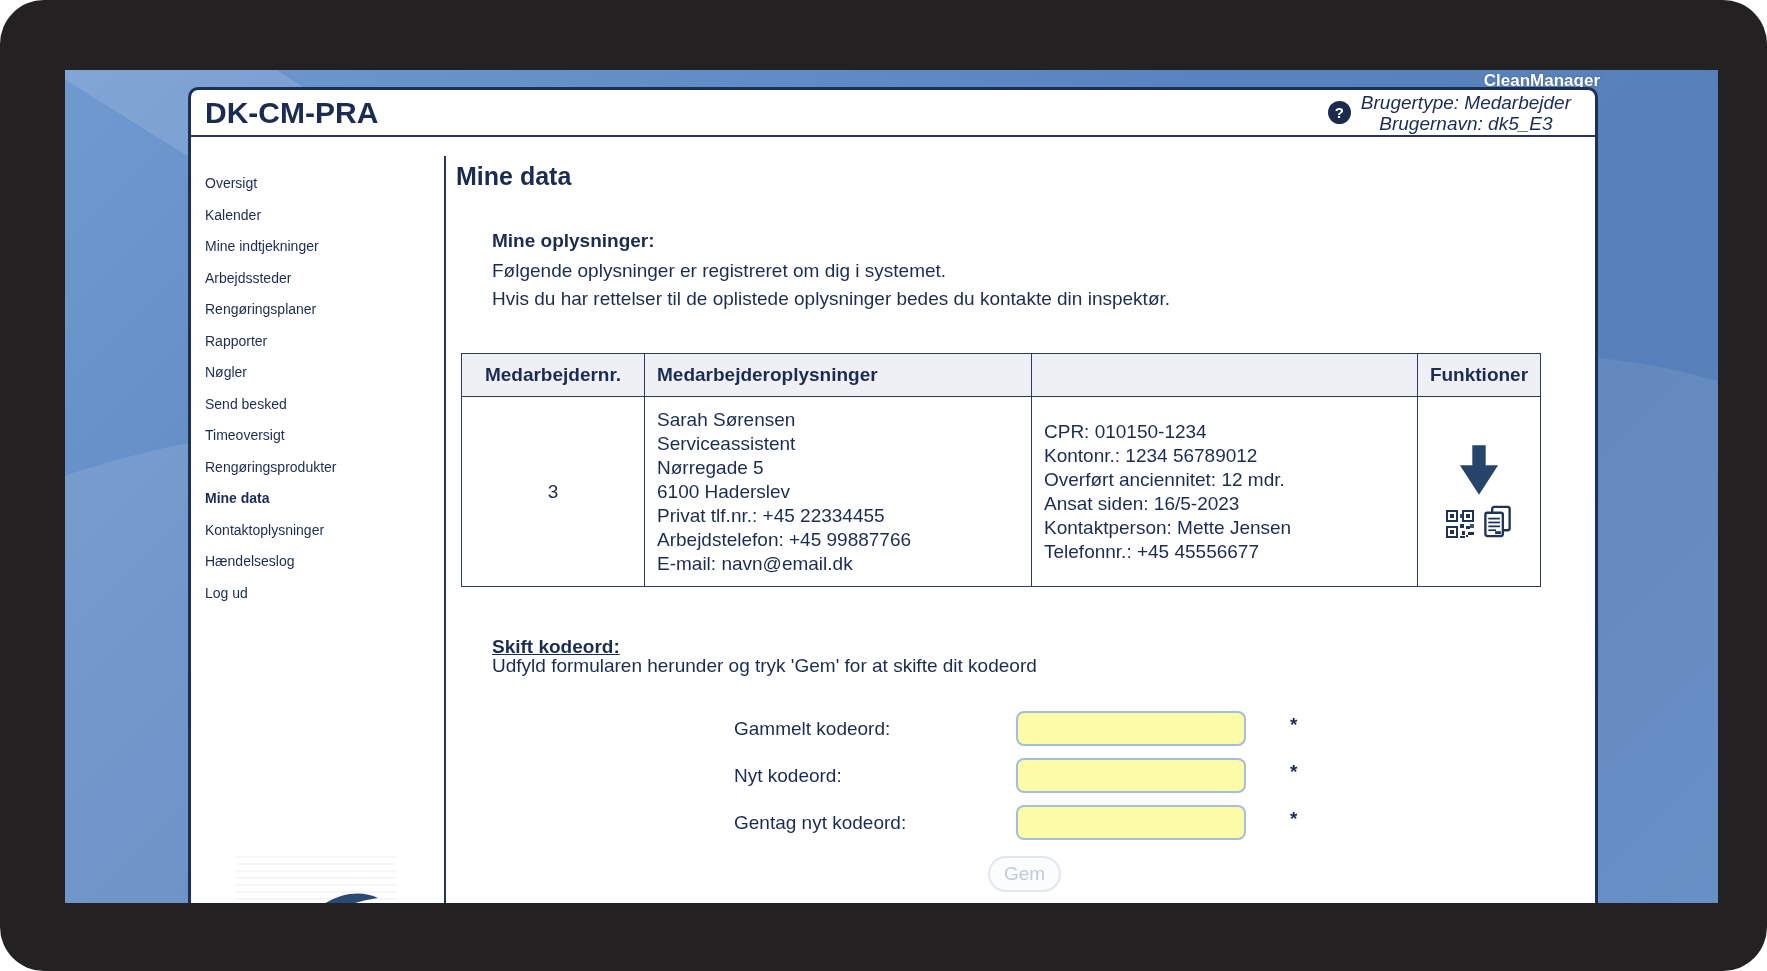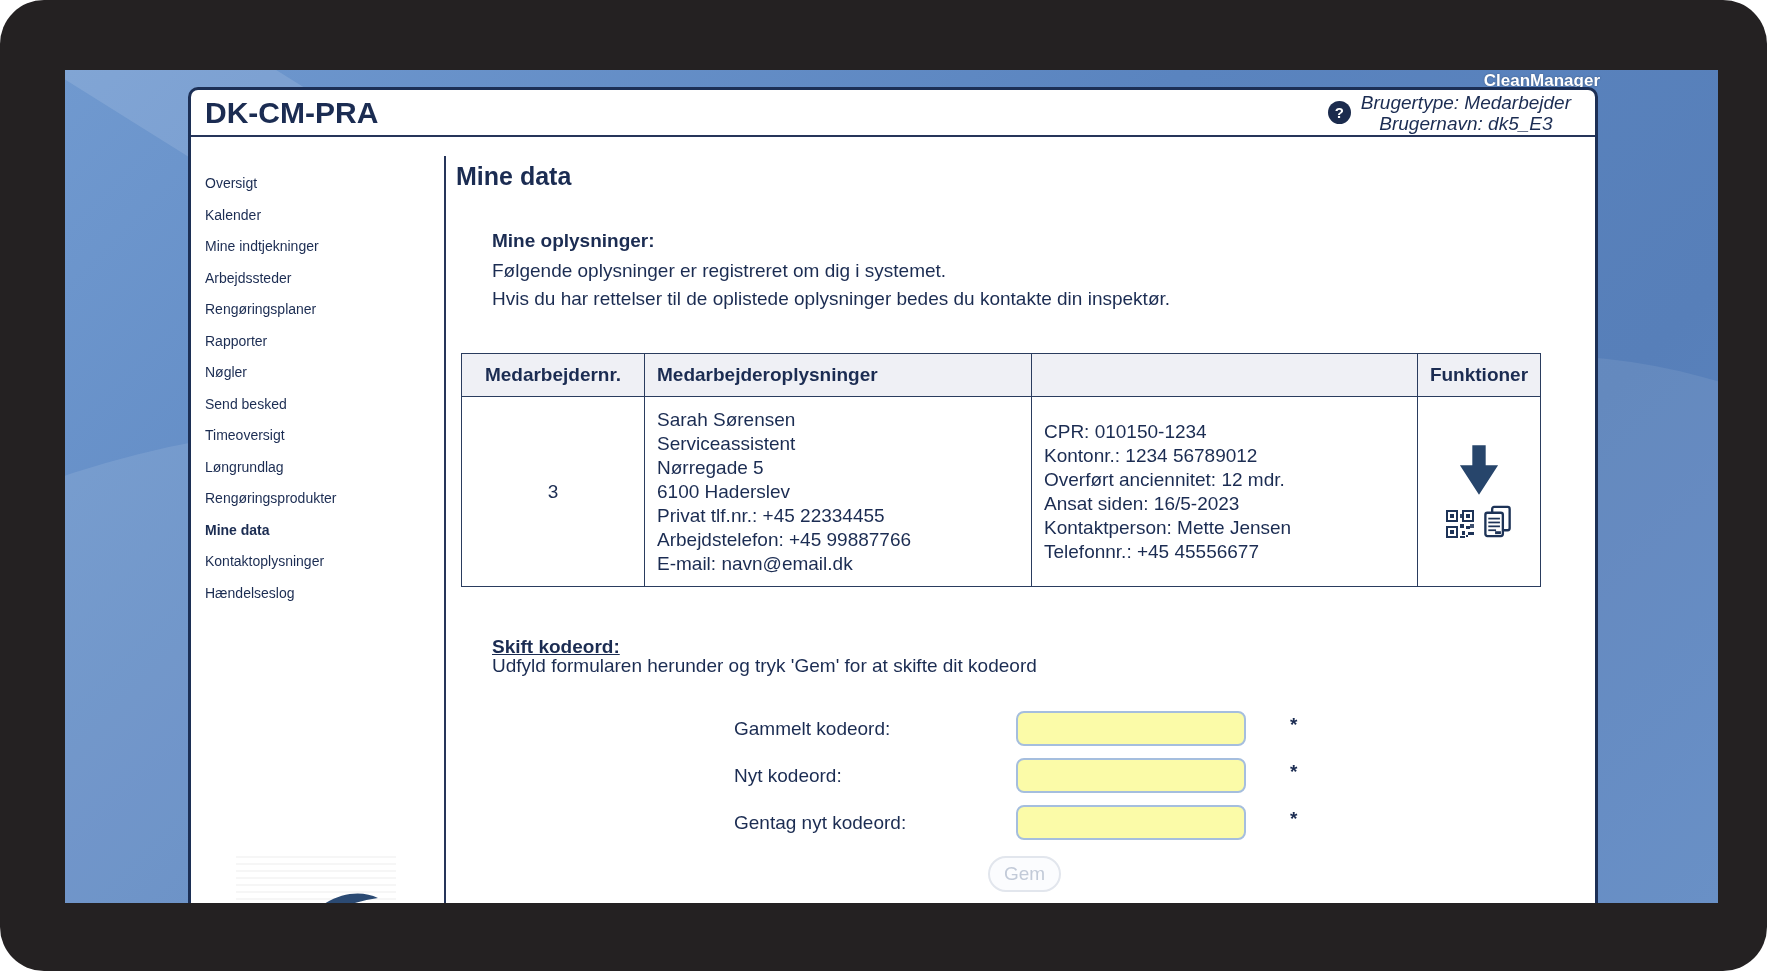--- a/index.html
+++ b/index.html
@@ -100,25 +100,25 @@
       <div class="sidebar">
         <div class="nav-item">Oversigt</div>
         <div class="nav-item">Kalender</div>
         <div class="nav-item">Mine indtjekninger</div>
         <div class="nav-item">Arbejdssteder</div>
         <div class="nav-item">Rengøringsplaner</div>
         <div class="nav-item">Rapporter</div>
         <div class="nav-item">Nøgler</div>
         <div class="nav-item">Send besked</div>
         <div class="nav-item">Timeoversigt</div>
-        <div class="nav-item">Løngrundlag</div>
         <div class="nav-item">Rengøringsprodukter</div>
         <div class="nav-item active">Mine data</div>
         <div class="nav-item">Kontaktoplysninger</div>
         <div class="nav-item">Hændelseslog</div>
+        <div class="nav-item">Log ud</div>
 
         <div class="watermark"></div>
         <svg class="bird" width="200" height="100" viewBox="0 0 200 100">
           <path d="M20 32 C 42 6, 72 0, 92 10 C 70 13, 46 21, 30 37 Z" fill="#2b4a73"></path>
           <path d="M38 42 C 80 14, 142 16, 172 48 C 150 41, 118 38, 94 46 C 74 53, 52 53, 38 42 Z" fill="#24436b"></path>
         </svg>
       </div>
 
       <div class="content">
         <div class="page-title">Mine data</div>

